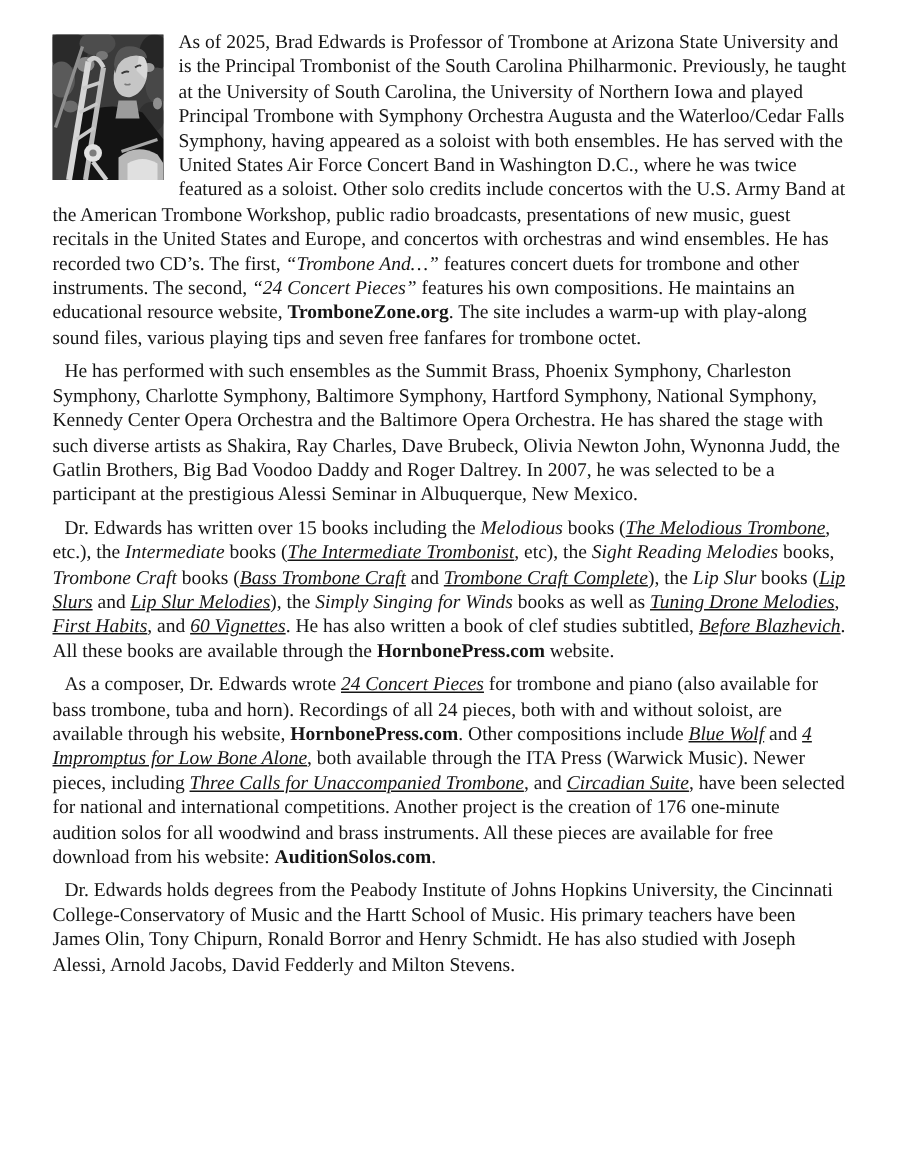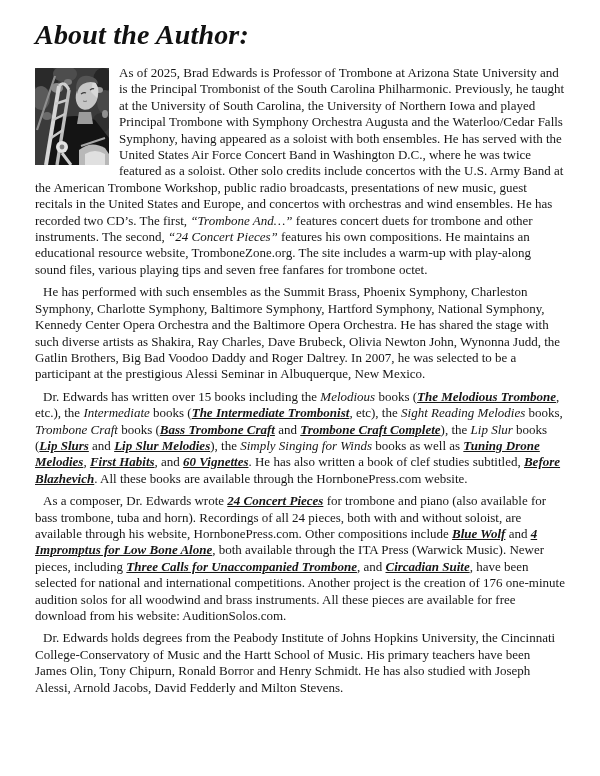--- a/index.html
+++ b/index.html
@@ -40,28 +40,27 @@
     overflow: hidden;
     background: #333;
   }
   .photo-frame svg { display: block; }
   .content p {
     margin: 0 0 6px 0;
   }
   .content p.indent { text-indent: 8px; }
   .run-n { font-style: normal; }
   .run-i { font-style: italic; margin-top: 40px; }
-  .run-b { font-weight: normal; text-align: right; }
-  .run-u { font-style: italic; text-decoration: underline; font-weight: bold; }
+  .run-b { font-weight: bold; text-align: right; }
+  .run-u { font-style: italic; text-decoration: underline; }
 </style>
 </head>
 <body>
 
 <div class="page">
-  <h1 class="doc-title">About the Author:</h1>
 
   <div class="content">
     <div class="photo-frame">
       <svg width="74" height="97" viewBox="0 0 74 97" xmlns="http://www.w3.org/2000/svg">
 
         <rect x="0" y="0" width="74" height="97" fill="#3b3b3b"></rect>
         <ellipse cx="10" cy="10" rx="14" ry="12" fill="#2a2a2a"></ellipse>
         <ellipse cx="30" cy="6" rx="12" ry="8" fill="#4d4d4d"></ellipse>
         <ellipse cx="6" cy="30" rx="9" ry="12" fill="#5a5a5a"></ellipse>
         <ellipse cx="68" cy="12" rx="10" ry="12" fill="#262626"></ellipse>

